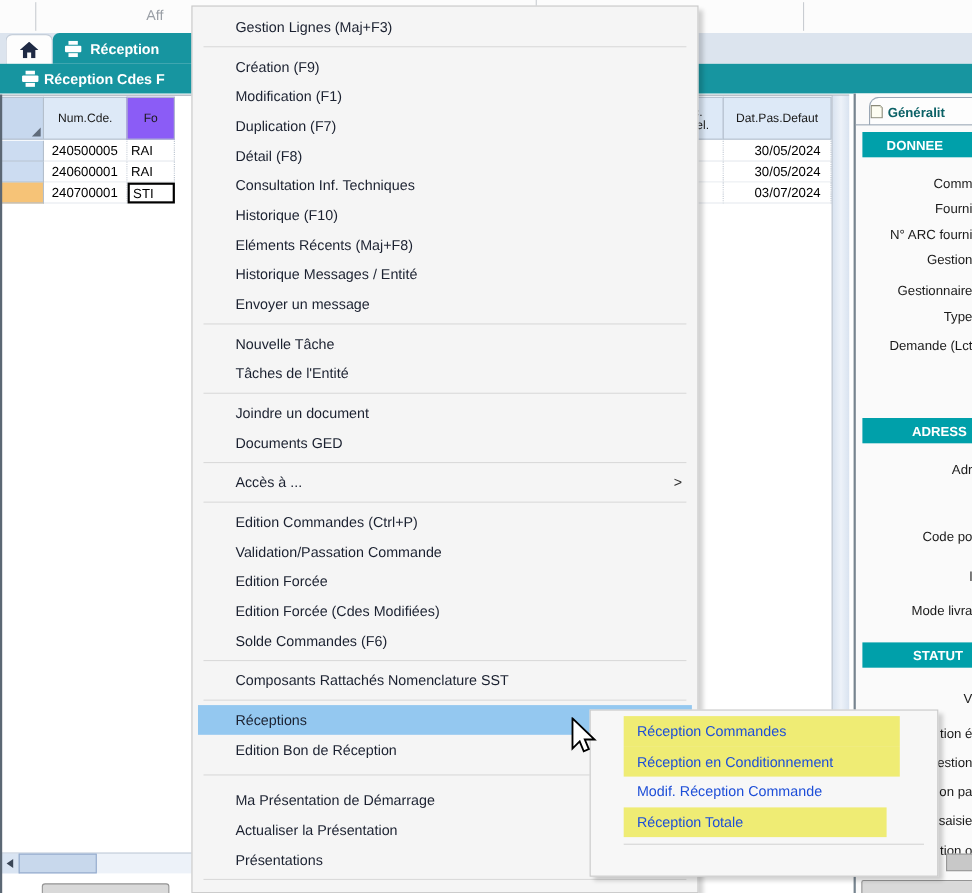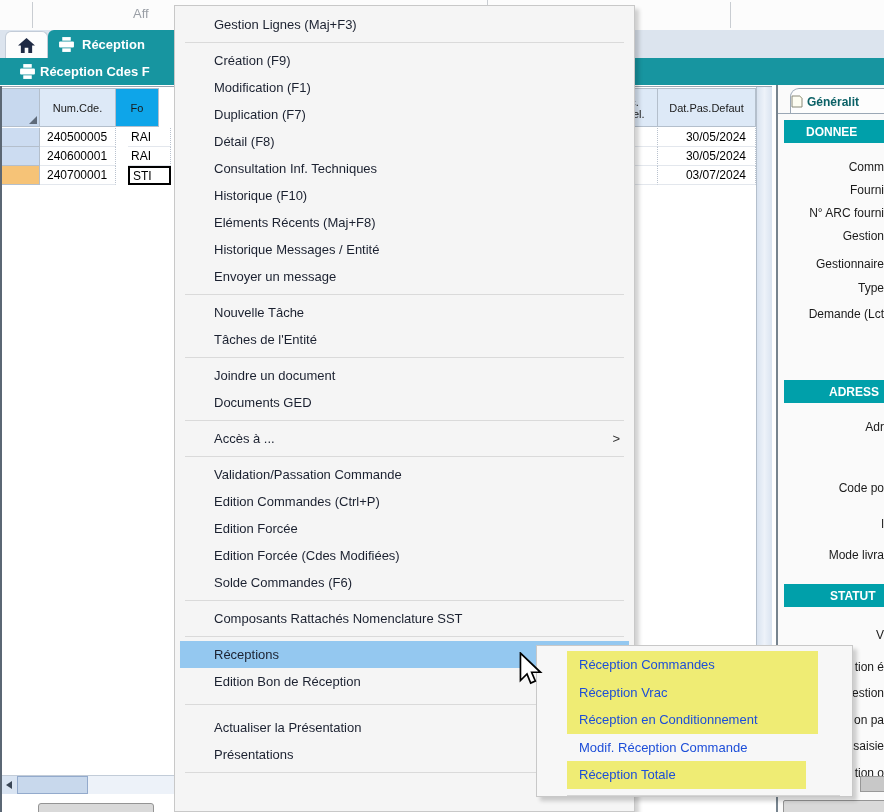--- a/index.html
+++ b/index.html
@@ -32,21 +32,21 @@
          font-size:11px;color:#1A1A1A;text-align:center;line-height:12px;}
   #corner-cell{background:#C7D8EE;}
   #corner-cell .tri{position:absolute;right:2px;bottom:2px;width:0;height:0;
         border-left:8px solid transparent;border-bottom:8px solid #5F6B7A;}
   .row{position:absolute;left:0;width:772px;height:19px;}
   .cell{position:absolute;top:0;height:19px;box-sizing:border-box;font-size:12px;color:#000;
         display:flex;align-items:center;border-right:1px dotted #B9C2CE;border-bottom:1px solid #E3E7ED;background:#fff;overflow:hidden;}
   .sel{background:#CCDCF1;border-right:1px solid #B4BFCC;border-bottom:1px solid #B4BFCC;}
   .sel.orange{background:#F6C377;}
   .cell.num{justify-content:flex-start;padding-left:7px;}
-  .cell.fo{padding-left:3px;margin-left:12px;}
+  .cell.fo{padding-left:3px;}
   .cell.fo.editing{border:2px solid #000;}
   .cell.center{justify-content:center;}
   .cell.date{justify-content:flex-end;padding-right:9px;}
   .chk{width:13px;height:13px;background:#fff;border:1px solid #707070;box-sizing:border-box;
        display:flex;align-items:center;justify-content:center;}
   #vscroll{left:756px;top:87px;width:15px;height:685px;background:linear-gradient(90deg,#D9E3F0,#EDF2F9 50%,#D9E3F0);border-left:1px solid #B4BFCC;}
   #hscroll{left:0;top:775px;width:756px;height:18px;background:#EDF2F9;border-top:1px solid #C2CCD8;}
   #hscroll .btn{position:absolute;left:0;top:0;width:17px;height:18px;background:#D9E4F2;border-right:1px solid #AEBDD0;
        display:flex;align-items:center;justify-content:center;}
   #hscroll .btn .tri{width:0;height:0;border-top:4px solid transparent;border-bottom:4px solid transparent;border-right:6px solid #3A4656;}
@@ -126,21 +126,21 @@
         <rect x="4" y="10.6" width="8" height="3.4" fill="#fff"></rect>
     </svg>
     <span class="lbl">Réception Cdes F</span>
   </div>
 
   <div class="abs" id="grid">
     <div class="hcell" id="corner-cell" style="left:0;width:40px;">
         <span class="tri"></span>
       </div>
     <div class="hcell" style="left:39px;width:77px;">Num.Cde.</div>
-    <div class="hcell" style="left:115px;width:44px;background:#0ea5e9;">Fo</div>
+    <div class="hcell" style="left:115px;width:44px;background:#8b5cf6;">Fo</div>
     <div class="hcell" style="left:543px;width:55px;font-style:italic;">ARC</div>
     <div class="hcell" style="left:597px;width:61px;">
       <span><span>Rec.</span><br><span>Partiel.</span></span>
     </div>
     <div class="hcell" style="left:657px;width:99px;">Dat.Pas.Defaut</div>
     <div id="grid-rows">
         <div class="row" style="top: 41px;">
           <div class="cell sel" style="left:0;width:40px;"></div>
           <div class="cell num" style="left:40px;width:76px;">240500005</div>
           <div class="cell fo" style="left:116px;width:43px;">RAI</div>
@@ -244,39 +244,39 @@
       <div class="menu-item">Envoyer un message</div>
       <div class="menu-sep"></div>
       <div class="menu-item">Nouvelle Tâche</div>
       <div class="menu-item">Tâches de l'Entité</div>
       <div class="menu-sep"></div>
       <div class="menu-item">Joindre un document</div>
       <div class="menu-item">Documents GED</div>
       <div class="menu-sep"></div>
       <div class="menu-item">Accès à ...<span class="arrow">&gt;</span></div>
       <div class="menu-sep"></div>
+      <div class="menu-item">Edition Commandes (Ctrl+P)</div>
       <div class="menu-item">Validation/Passation Commande</div>
-      <div class="menu-item">Edition Commandes (Ctrl+P)</div>
       <div class="menu-item">Edition Forcée</div>
       <div class="menu-item">Edition Forcée (Cdes Modifiées)</div>
       <div class="menu-item">Solde Commandes (F6)</div>
       <div class="menu-sep"></div>
       <div class="menu-item">Composants Rattachés Nomenclature SST</div>
       <div class="menu-sep"></div>
       <div class="menu-item hl">Réceptions<span class="arrow">&gt;</span></div>
       <div class="menu-item">Edition Bon de Réception</div>
       <div class="menu-sep big"></div>
+      <div class="menu-item">Ma Présentation de Démarrage</div>
       <div class="menu-item">Actualiser la Présentation</div>
       <div class="menu-item">Présentations<span class="arrow">&gt;</span></div>
       <div class="menu-sep"></div>
     </div>
 
   <div class="abs" id="submenu">
       <div class="sub-item"><span class="yl"></span><span class="txt">Réception Commandes</span></div>
-      <div class="sub-item"><span class="yl"></span><span class="txt">Réception Vrac</span></div>
       <div class="sub-item"><span class="yl"></span><span class="txt">Réception en Conditionnement</span></div>
       <div class="sub-item"><span class="txt">Modif. Réception Commande</span></div>
       <div class="sub-item narrow"><span class="yl"></span><span class="txt">Réception Totale</span></div>
       <div class="menu-sep"></div>
     </div>
 
   <div class="abs" id="cursor">
     <svg width="26" height="38" viewBox="0 0 24 36">
       <path d="M2 1 L2 27 L8.2 20.8 L11.7 29.4 L16.1 27.5 L12.6 19.2 L21 19.2 Z" fill="#FFFFFF" stroke="#000000" stroke-width="1.6"></path>
     </svg>

